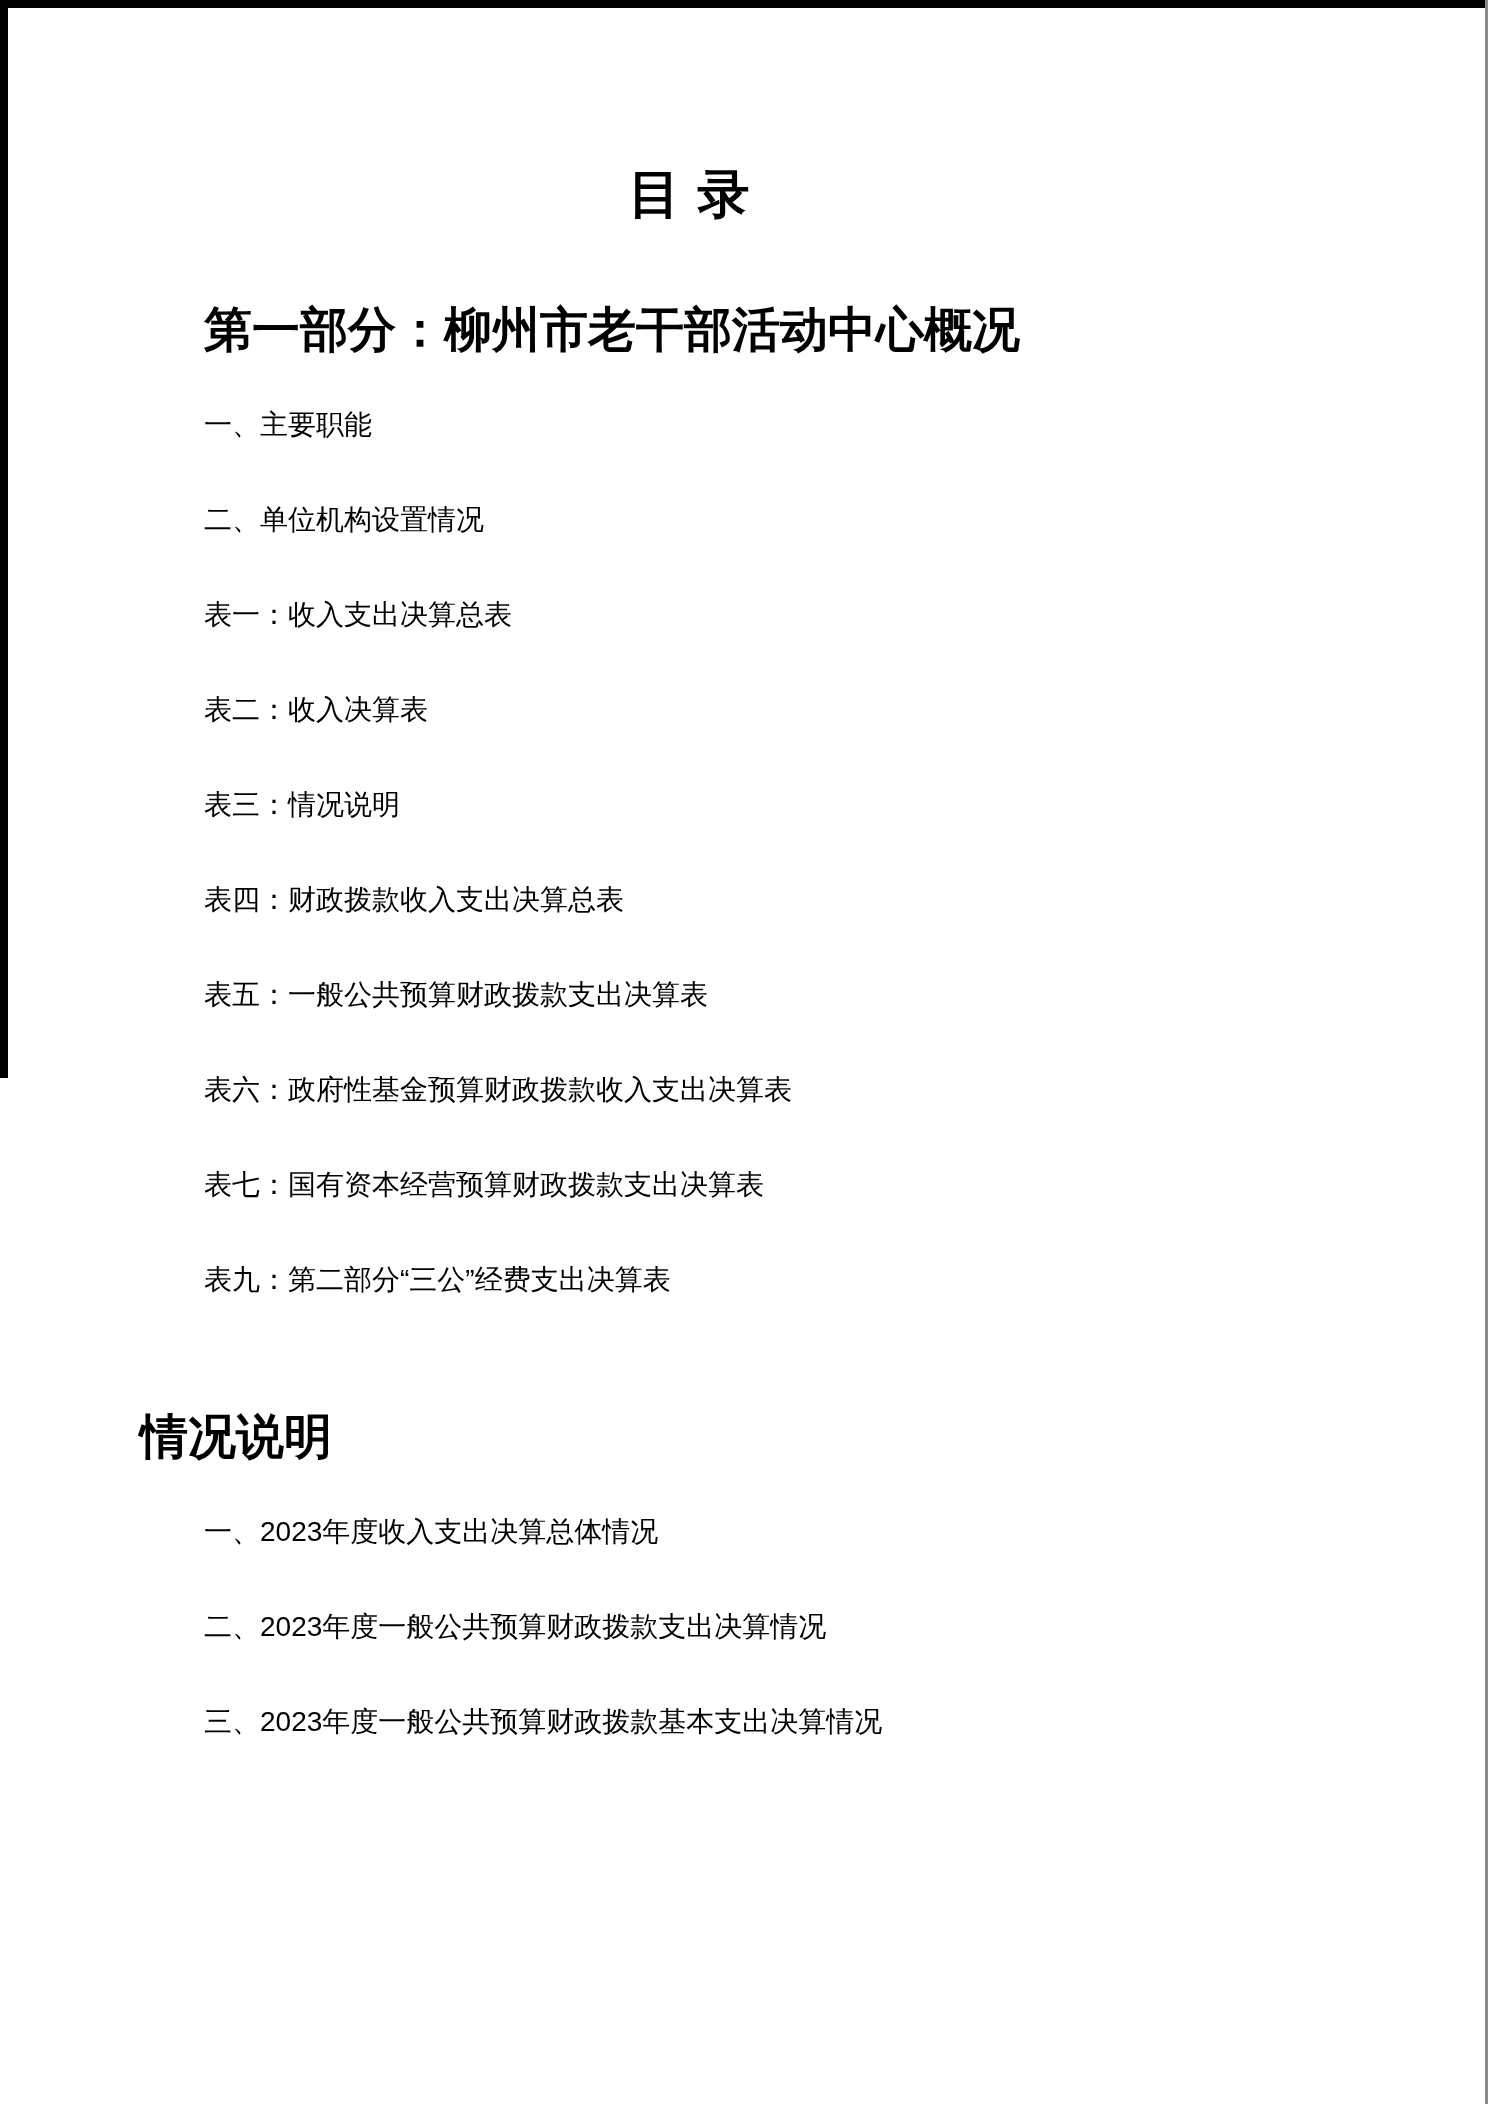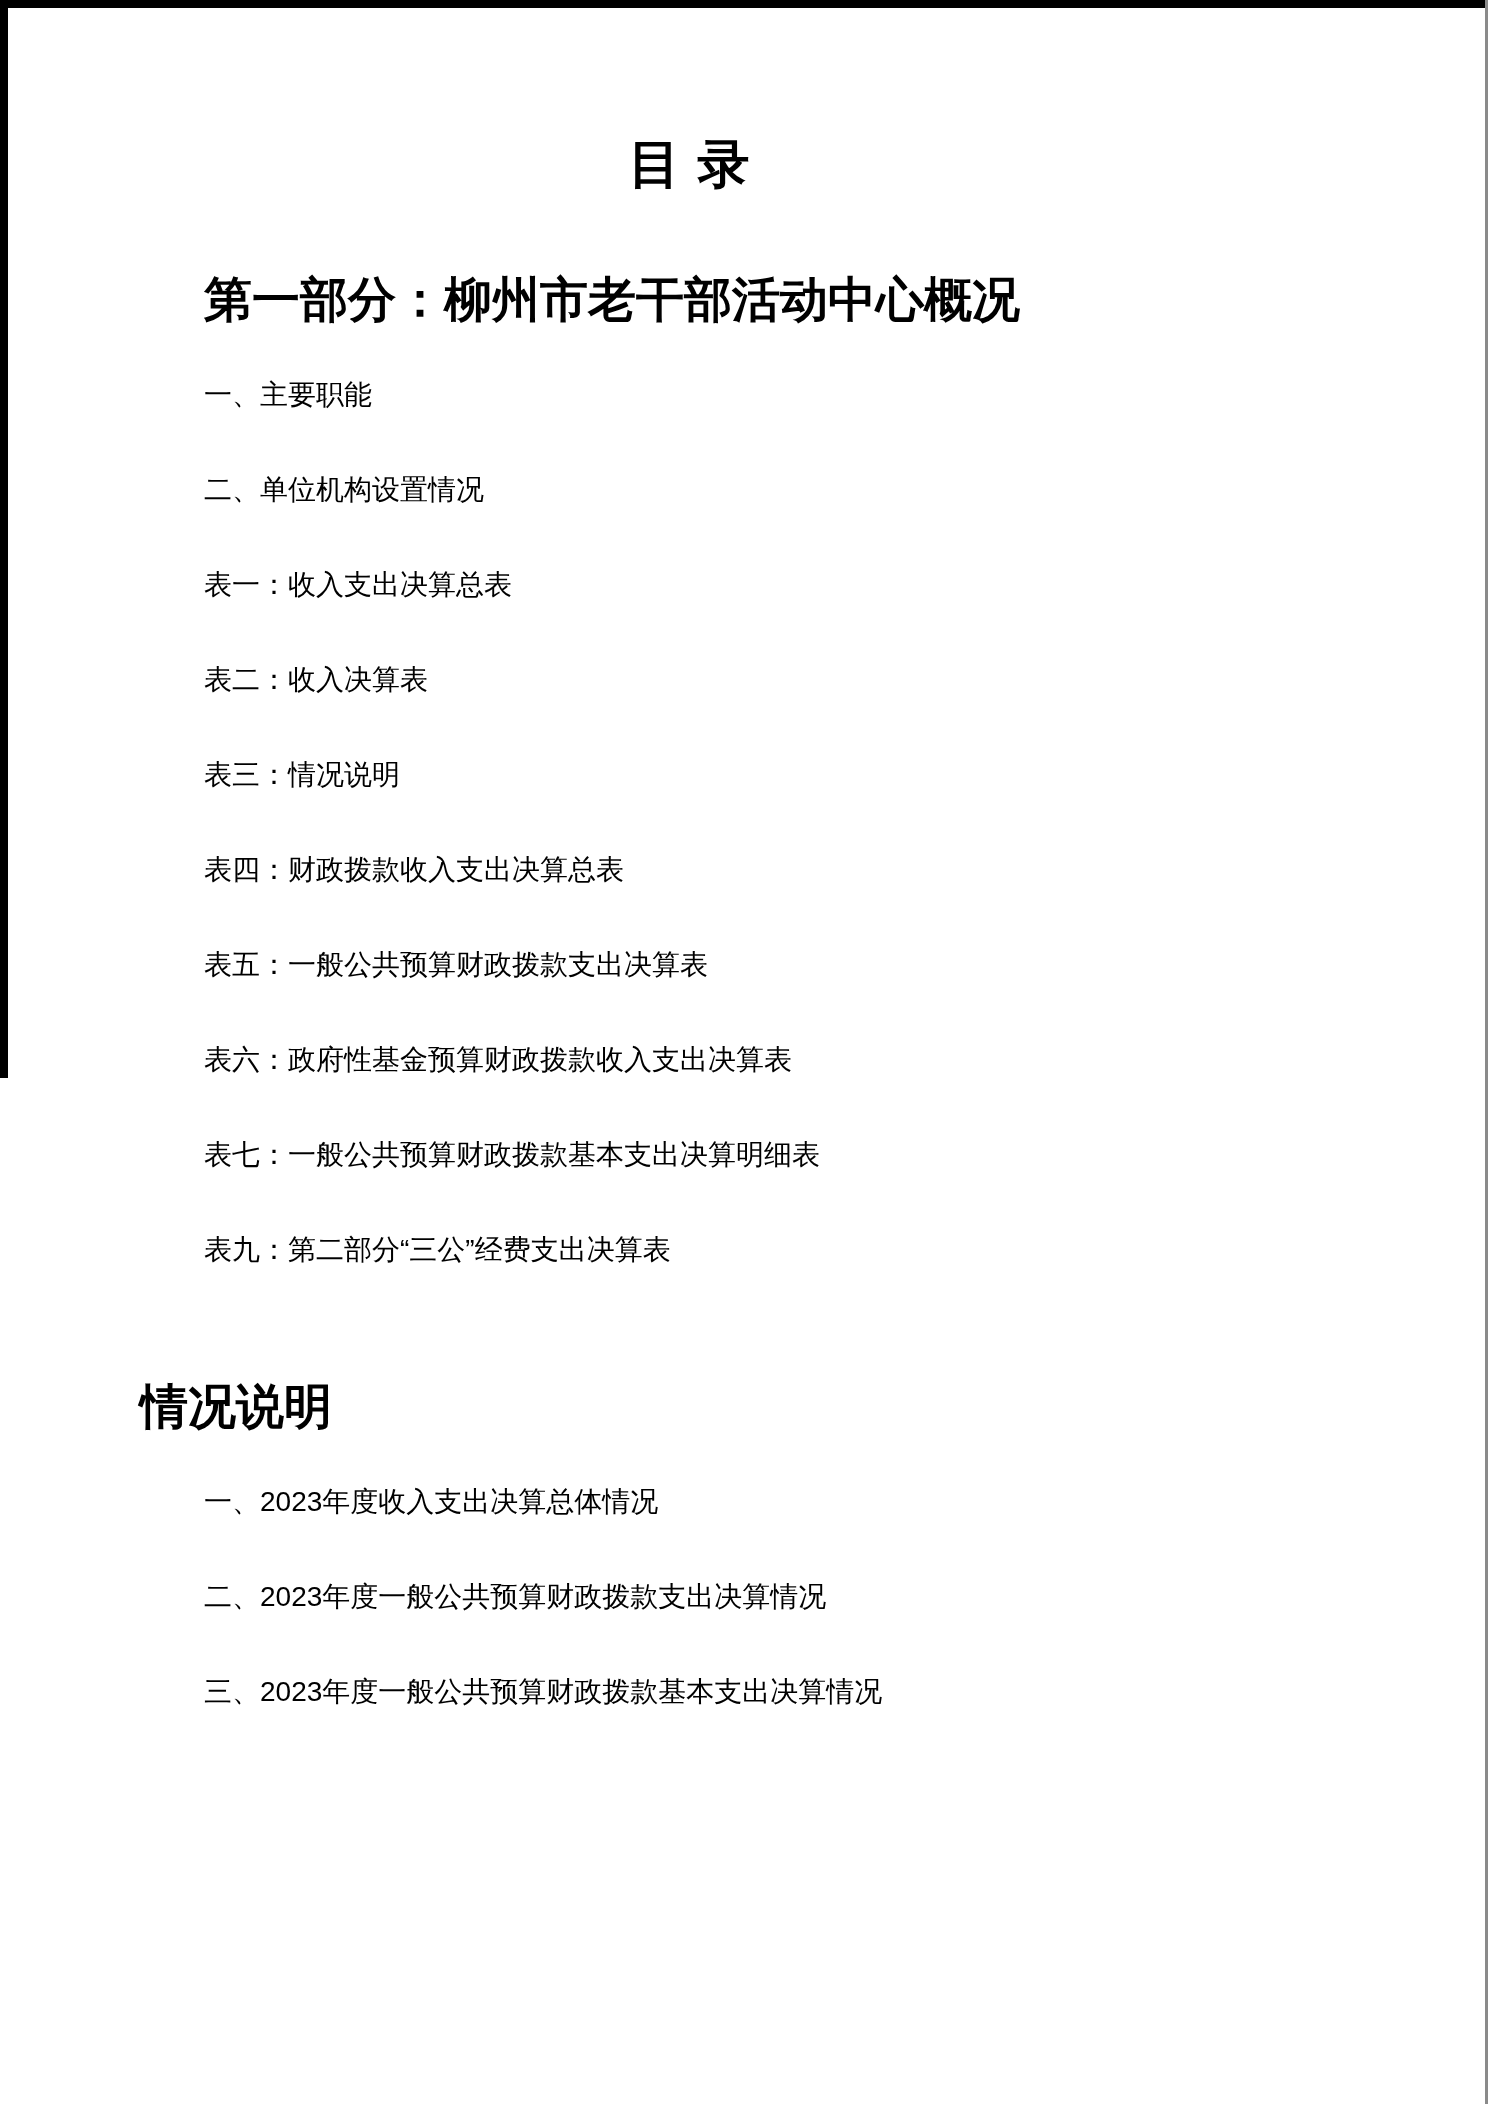--- a/index.html
+++ b/index.html
@@ -31,21 +31,21 @@
   }
   .edge-right {
     position: absolute;
     top: 0; right: 0;
     width: 3px; height: 100%;
     background: #8a8a8a;
   }
   .content {
     position: absolute;
     left: 140px;
-    top: 134px;
+    top: 164px;
     width: 1100px;
   }
   .doc-title {
     margin: 0 0 73px 0;
     font-family: "Liberation Serif", serif;
     font-weight: 600;
     font-size: 52px;
     line-height: 62px;
     text-align: center;
     letter-spacing: 2px;
@@ -90,21 +90,21 @@
     <p class="item">表二：收入决算表</p>
 
     <p class="item">表三：情况说明</p>
 
     <p class="item">表四：财政拨款收入支出决算总表</p>
 
     <p class="item">表五：一般公共预算财政拨款支出决算表</p>
 
     <p class="item">表六：政府性基金预算财政拨款收入支出决算表</p>
 
-    <p class="item">表七：一般公共预算财政拨款基本支出决算明细表</p>
+    <p class="item">表七：国有资本经营预算财政拨款支出决算表</p>
 
 
     <p class="item">表九：第二部分“三公”经费支出决算表</p>
 
     <p class="heading"><br><span>情况说明</span></p>
 
     <p class="item">一、2023年度收入支出决算总体情况</p>
 
     <p class="item">二、2023年度一般公共预算财政拨款支出决算情况</p>
 

